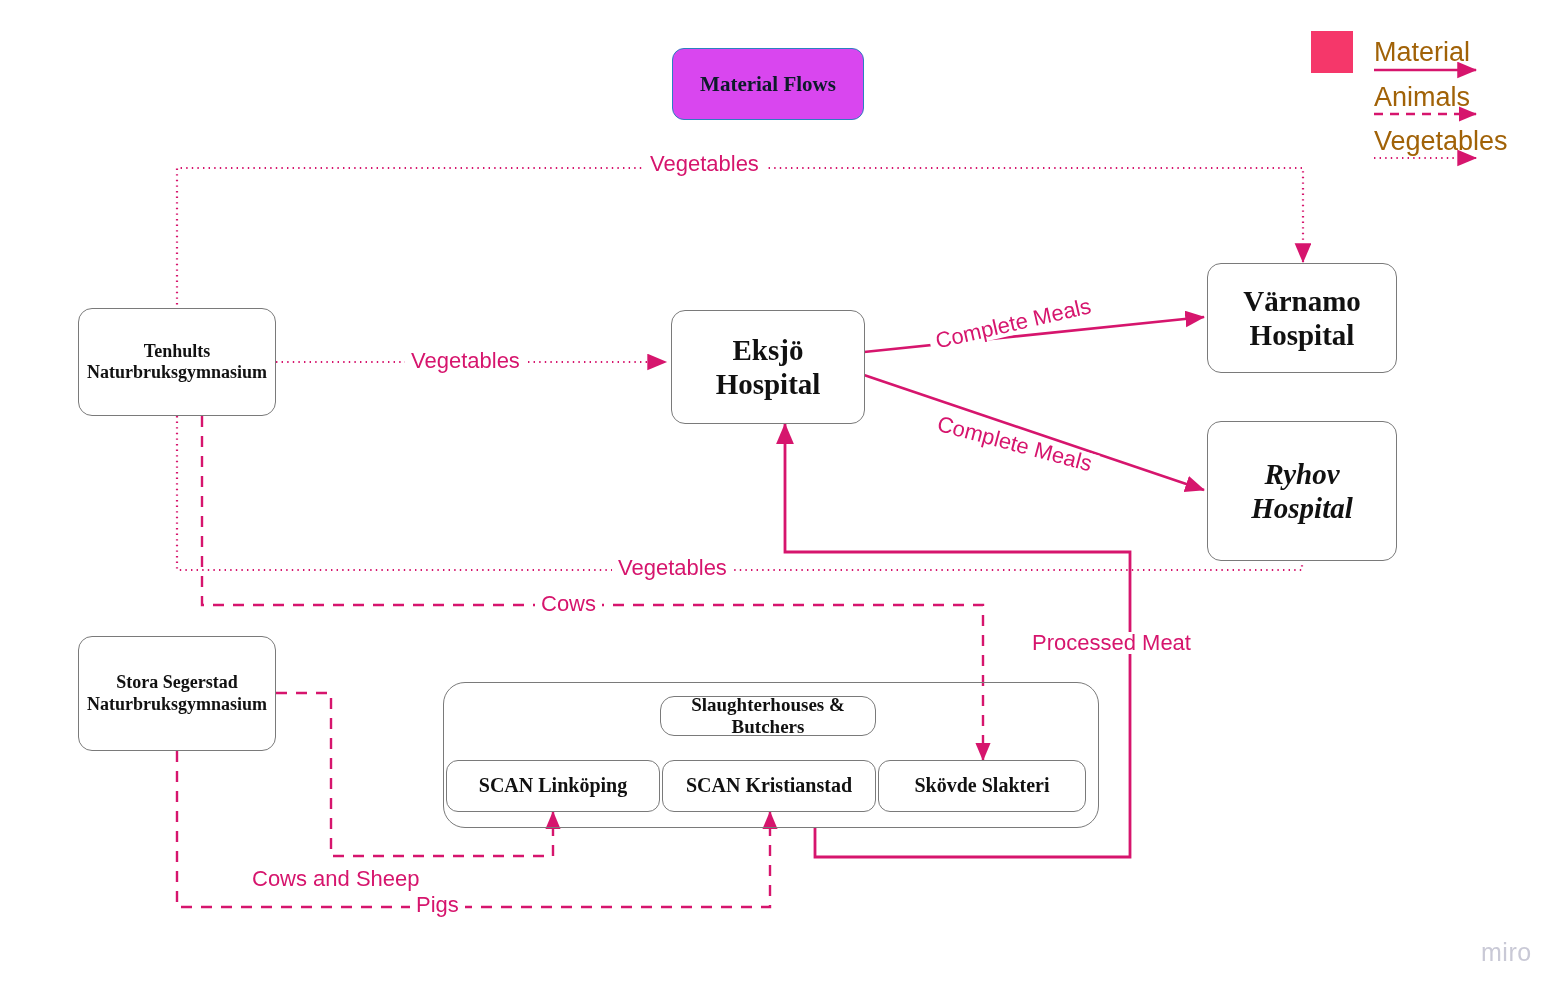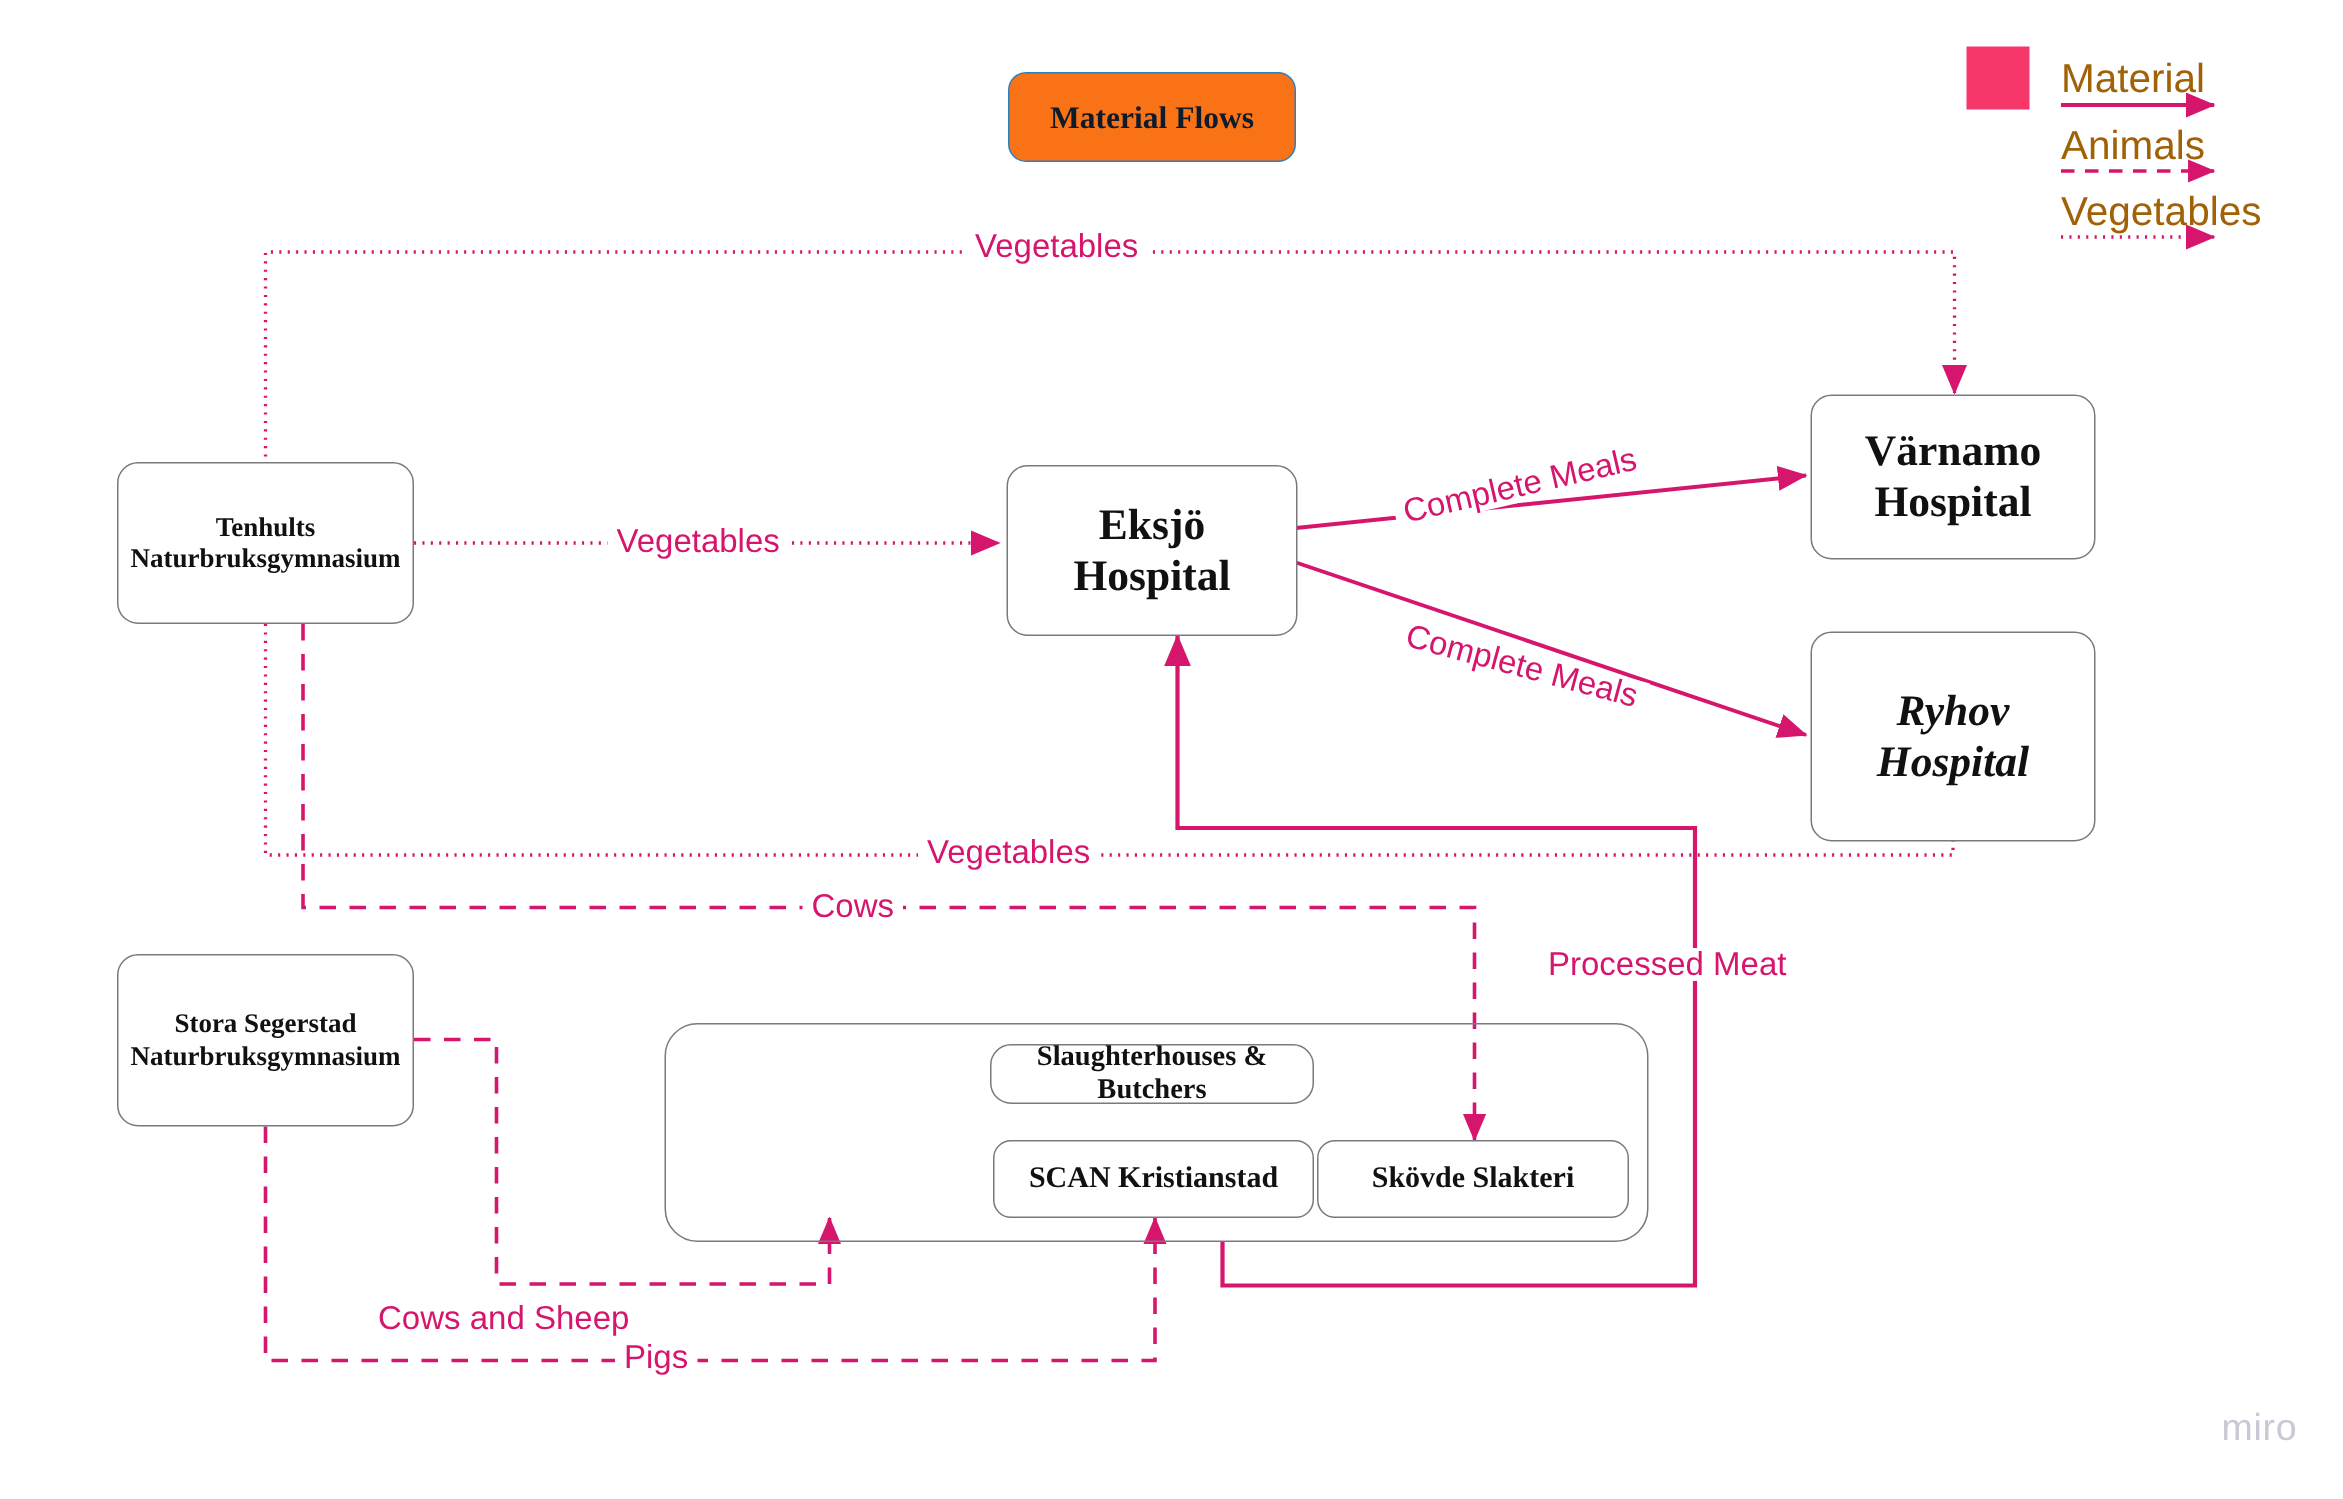--- a/index.html
+++ b/index.html
@@ -130,21 +130,21 @@
 
     <path d="M864,352 L1204,317" fill="none" stroke="#D6156D" stroke-width="2.6" marker-end="url(#arrowSolid)"></path>
 
     <path d="M864,375 L1204,490" fill="none" stroke="#D6156D" stroke-width="2.6" marker-end="url(#arrowSolid)"></path>
 
     <path d="M1374,70 L1476,70" fill="none" stroke="#D6156D" stroke-width="2.6" marker-end="url(#arrowSolid)"></path>
     <path d="M1374,114 L1476,114" fill="none" stroke="#D6156D" stroke-width="2.4" stroke-dasharray="9 7" marker-end="url(#arrowDash)"></path>
     <path d="M1374,158 L1476,158" fill="none" stroke="#D6156D" stroke-width="2.2" stroke-dasharray="1.4 4.2" marker-end="url(#arrowDot)"></path>
   </svg>
 
-  <div class="title-box" style="left:672px; top:48px; width:192px; height:60px; background:#f97316;">
+  <div class="title-box" style="left:672px; top:48px; width:192px; height:72px; background:#d946ef;">
     <span>Material Flows</span>
   </div>
 
   <div class="legend">
     <div class="legend-swatch" style="left:1311px; top:31px; background:#F5376A;"></div>
     <div class="legend-text" style="left:1374px; top:37px;">Material</div>
     <div class="legend-text" style="left:1374px; top:82px;">Animals</div>
     <div class="legend-text" style="left:1374px; top:126px;">Vegetables</div>
   </div>
 
@@ -175,20 +175,23 @@
   </div>
 
   <div class="node group" style="left:443px; top:682px; width:656px; height:146px;">
   </div>
 
   <div class="node med" style="left:660px; top:696px; width:216px; height:40px; font-size:19px;">
     <span style="white-space:pre-line;">Slaughterhouses &amp;
 Butchers</span>
   </div>
 
+  <div class="node med" style="left:446px; top:760px; width:214px; height:52px; border-radius:12px;">
+    <span>SCAN Linköping</span>
+  </div>
 
   <div class="node med" style="left:662px; top:760px; width:214px; height:52px; border-radius:12px;">
     <span>SCAN Kristianstad</span>
   </div>
 
   <div class="node med" style="left:878px; top:760px; width:208px; height:52px; border-radius:12px;">
     <span>Skövde Slakteri</span>
   </div>
 
   <div class="edge-label" style="left:644px; top:153px;">Vegetables</div>

